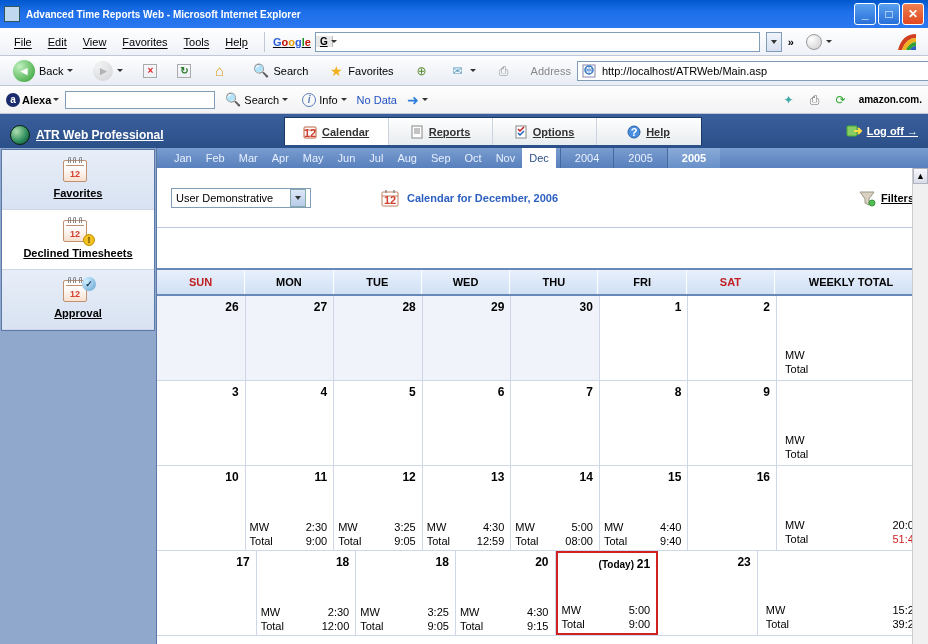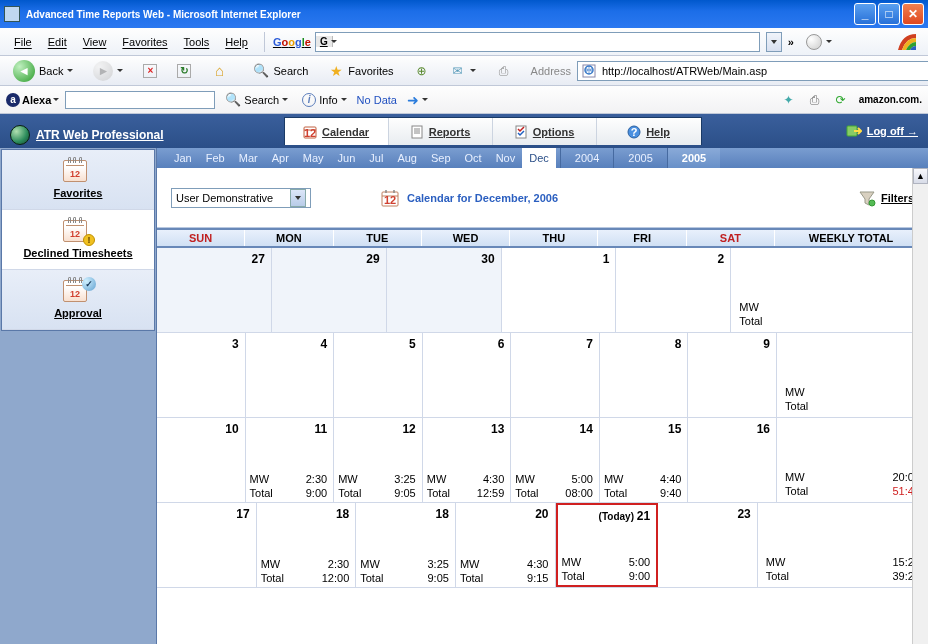--- a/index.html
+++ b/index.html
@@ -104,21 +104,21 @@
 .title-row { height: 60px; display: flex; align-items: center; padding: 0 14px; background: #fff; border-bottom: 1px solid #b8c8e0; }
 .user-select { width: 140px; height: 20px; border: 1px solid #7f9db9; background: #fff; display: flex; align-items: center; padding: 0 4px; }
 .user-select-arrow { margin-left: auto; width: 16px; height: 18px; background: linear-gradient(#dce6f8,#b8cce8); border: 1px solid #8aa; display: flex; align-items: center; justify-content: center; }
 .cal-title { margin-left: 70px; display: flex; align-items: center; gap: 8px; color: #2b5fc0; font-size: 17px; font-weight: bold; }
 .cal-title-ico { width: 18px; height: 18px; }
 .filters-btn { margin-left: auto; display: flex; align-items: center; gap: 5px; text-decoration: underline; font-weight: bold; cursor: pointer; }
 .funnel-ico { width: 18px; height: 18px; }
 
 
 .calendar { flex: 1; overflow: hidden; }
-.cal-header { display: flex; height: 20px; border-top: 2px solid #6888b8; border-bottom: 2px solid #6888b8; }
+.cal-header { display: flex; height: 28px; border-top: 2px solid #6888b8; border-bottom: 2px solid #6888b8; margin-top: 40px; }
 .cal-header .day-head { flex: 1; background: linear-gradient(#e8f0fc, #d0e0f4); display: flex; align-items: center; justify-content: center; font-weight: bold; border-right: 1px solid #fff; }
 .cal-header .day-head.sun { color: #c02020; }
 .cal-header .day-head.sat { color: #c02020; }
 .cal-header .day-head.total { flex: 1.74; }
 .cal-body { }
 .cal-row { display: flex; height: 85px; border-bottom: 1px solid #d0d8e8; }
 .cal-cell { flex: 1; border-right: 1px solid #d0d8e8; padding: 4px 6px 2px 4px; display: flex; flex-direction: column; position: relative; background: #fff; }
 .cal-cell.prev-month { background: #f0f4fa; }
 .cal-cell.today { border: 2px solid #d02020; }
 .cal-cell .date-num { text-align: right; font-weight: bold; font-size: 12px; }
@@ -443,21 +443,27 @@
           <div class="day-head">TUE</div>
           <div class="day-head">WED</div>
           <div class="day-head">THU</div>
           <div class="day-head">FRI</div>
           <div class="day-head sat">SAT</div>
           <div class="day-head total">WEEKLY TOTAL</div>
         </div>
       <div class="cal-body" id="cal-body">
           <div class="cal-row">
             <div class="cal-cell prev-month">
+              <div class="date-num">26</div>
+            </div>
+            <div class="cal-cell prev-month">
               <div class="date-num">27</div>
+            </div>
+            <div class="cal-cell prev-month">
+              <div class="date-num">28</div>
             </div>
             <div class="cal-cell prev-month">
               <div class="date-num">29</div>
             </div>
             <div class="cal-cell prev-month">
               <div class="date-num">30</div>
             </div>
             <div class="cal-cell">
               <div class="date-num">1</div>
             </div>

